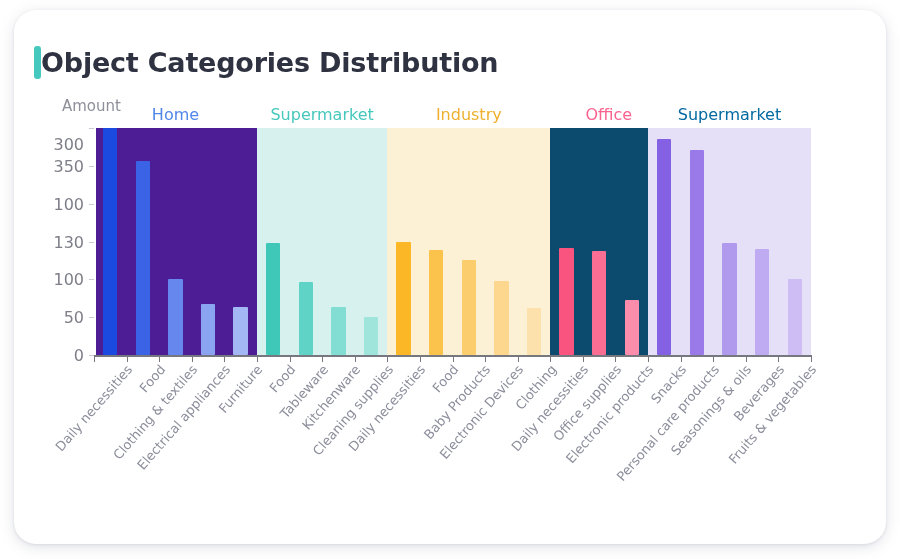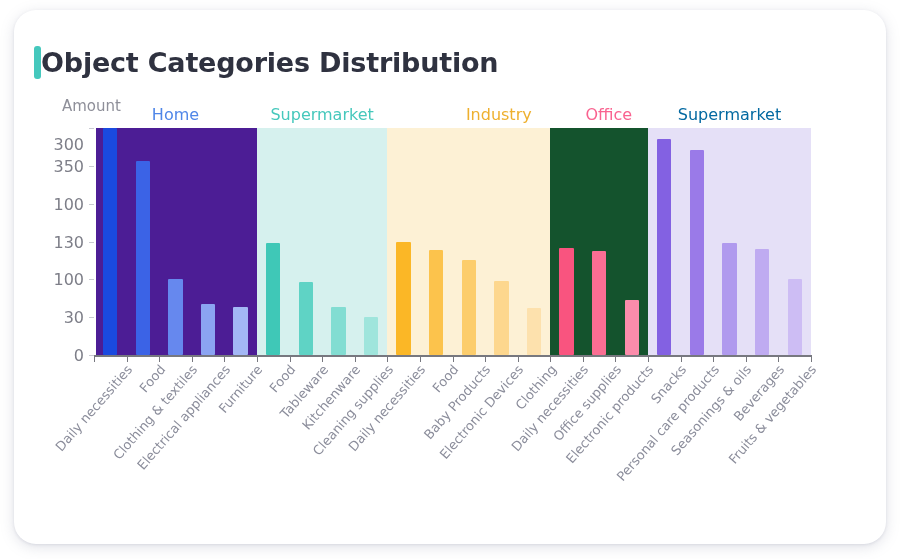--- a/index.html
+++ b/index.html
@@ -98,21 +98,21 @@
 
   <div id="title-row">
     <div id="title-accent"></div>
     <div id="title-text">Object Categories Distribution</div>
   </div>
 
   <div id="chart">
     <div id="ylabel">Amount</div>
     <div id="ylabels">
         <div class="ytlabel" style="top: 345px;">0</div>
-        <div class="ytlabel" style="top: 307.167px;">30</div>
+        <div class="ytlabel" style="top: 307.167px;">50</div>
         <div class="ytlabel" style="top: 269.333px;">100</div>
         <div class="ytlabel" style="top: 231.5px;">130</div>
         <div class="ytlabel" style="top: 193.667px;">100</div>
         <div class="ytlabel" style="top: 155.833px;">350</div>
         <div class="ytlabel" style="top: 134px;">300</div>
       </div>
     <div id="plot">
         <div class="band" style="left: 0px; width: 162.955px; background: #4c1d95;">
           <div class="band-label" style="color: rgb(79, 134, 232);">Home</div>
         </div>
@@ -121,29 +121,29 @@
         <div class="bar" title="Clothing &amp; textiles: 101" style="left: 74.3073px; width: 14.34px; height: 76.4233px; background: rgb(102, 136, 238);"></div>
         <div class="bar" title="Electrical appliances: 68" style="left: 106.898px; width: 14.34px; height: 51.4533px; background: rgb(139, 164, 242);"></div>
         <div class="bar" title="Furniture: 63" style="left: 139.489px; width: 14.34px; height: 47.67px; background: rgb(163, 183, 245);"></div>
         <div class="band" style="left: 162.955px; width: 130.364px; background: rgb(214, 241, 238);">
           <div class="band-label" style="color: rgb(70, 200, 188);">Supermarket</div>
         </div>
         <div class="bar" title="Food: 148" style="left: 172.08px; width: 14.34px; height: 111.987px; background: rgb(63, 200, 183);"></div>
         <div class="bar" title="Tableware: 96" style="left: 204.671px; width: 14.34px; height: 72.64px; background: rgb(95, 211, 197);"></div>
         <div class="bar" title="Kitchenware: 64" style="left: 237.262px; width: 14.34px; height: 48.4267px; background: rgb(130, 221, 210);"></div>
         <div class="bar" title="Cleaning supplies: 50" style="left: 269.853px; width: 14.34px; height: 37.8333px; background: rgb(159, 229, 220);"></div>
-        <div class="band" style="left: 293.318px; width: 162.955px; background: rgb(253, 241, 213); padding-left: 20px;">
+        <div class="band" style="left: 293.318px; width: 162.955px; background: rgb(253, 241, 213);">
           <div class="band-label" style="color: rgb(238, 176, 46);">Industry</div>
         </div>
         <div class="bar" title="Daily necessities: 150" style="left: 302.444px; width: 14.34px; height: 113.5px; background: rgb(251, 183, 38);"></div>
         <div class="bar" title="Food: 139" style="left: 335.035px; width: 14.34px; height: 105.177px; background: rgb(252, 195, 76);"></div>
         <div class="bar" title="Baby Products: 126" style="left: 367.625px; width: 14.34px; height: 95.34px; background: rgb(252, 205, 108);"></div>
         <div class="bar" title="Electronic Devices: 98" style="left: 400.216px; width: 14.34px; height: 74.1533px; background: rgb(253, 215, 142);"></div>
         <div class="bar" title="Clothing: 62" style="left: 432.807px; width: 14.34px; height: 46.9133px; background: rgb(253, 225, 173);"></div>
-        <div class="band" style="left: 456.273px; width: 117px; background: #14532d;">
+        <div class="band" style="left: 456.273px; width: 117px; background: #0c4a6e;">
           <div class="band-label" style="color: rgb(249, 98, 143);">Office</div>
         </div>
         <div class="bar" title="Daily necessities: 142" style="left: 465.398px; width: 14.34px; height: 107.447px; background: rgb(249, 84, 127);"></div>
         <div class="bar" title="Office supplies: 138" style="left: 497.989px; width: 14.34px; height: 104.42px; background: rgb(250, 110, 147);"></div>
         <div class="bar" title="Electronic products: 73" style="left: 530.58px; width: 14.34px; height: 55.2367px; background: rgb(251, 140, 171);"></div>
         <div class="band" style="left: 554.045px; width: 162.955px; background: rgb(229, 224, 247);">
           <div class="band-label" style="color: #0369a1;">Supermarket</div>
         </div>
         <div class="bar" title="Snacks: 285" style="left: 563.171px; width: 14.34px; height: 215.65px; background: rgb(131, 97, 226);"></div>
         <div class="bar" title="Personal care products: 271" style="left: 595.762px; width: 14.34px; height: 205.057px; background: rgb(154, 122, 232);"></div>

